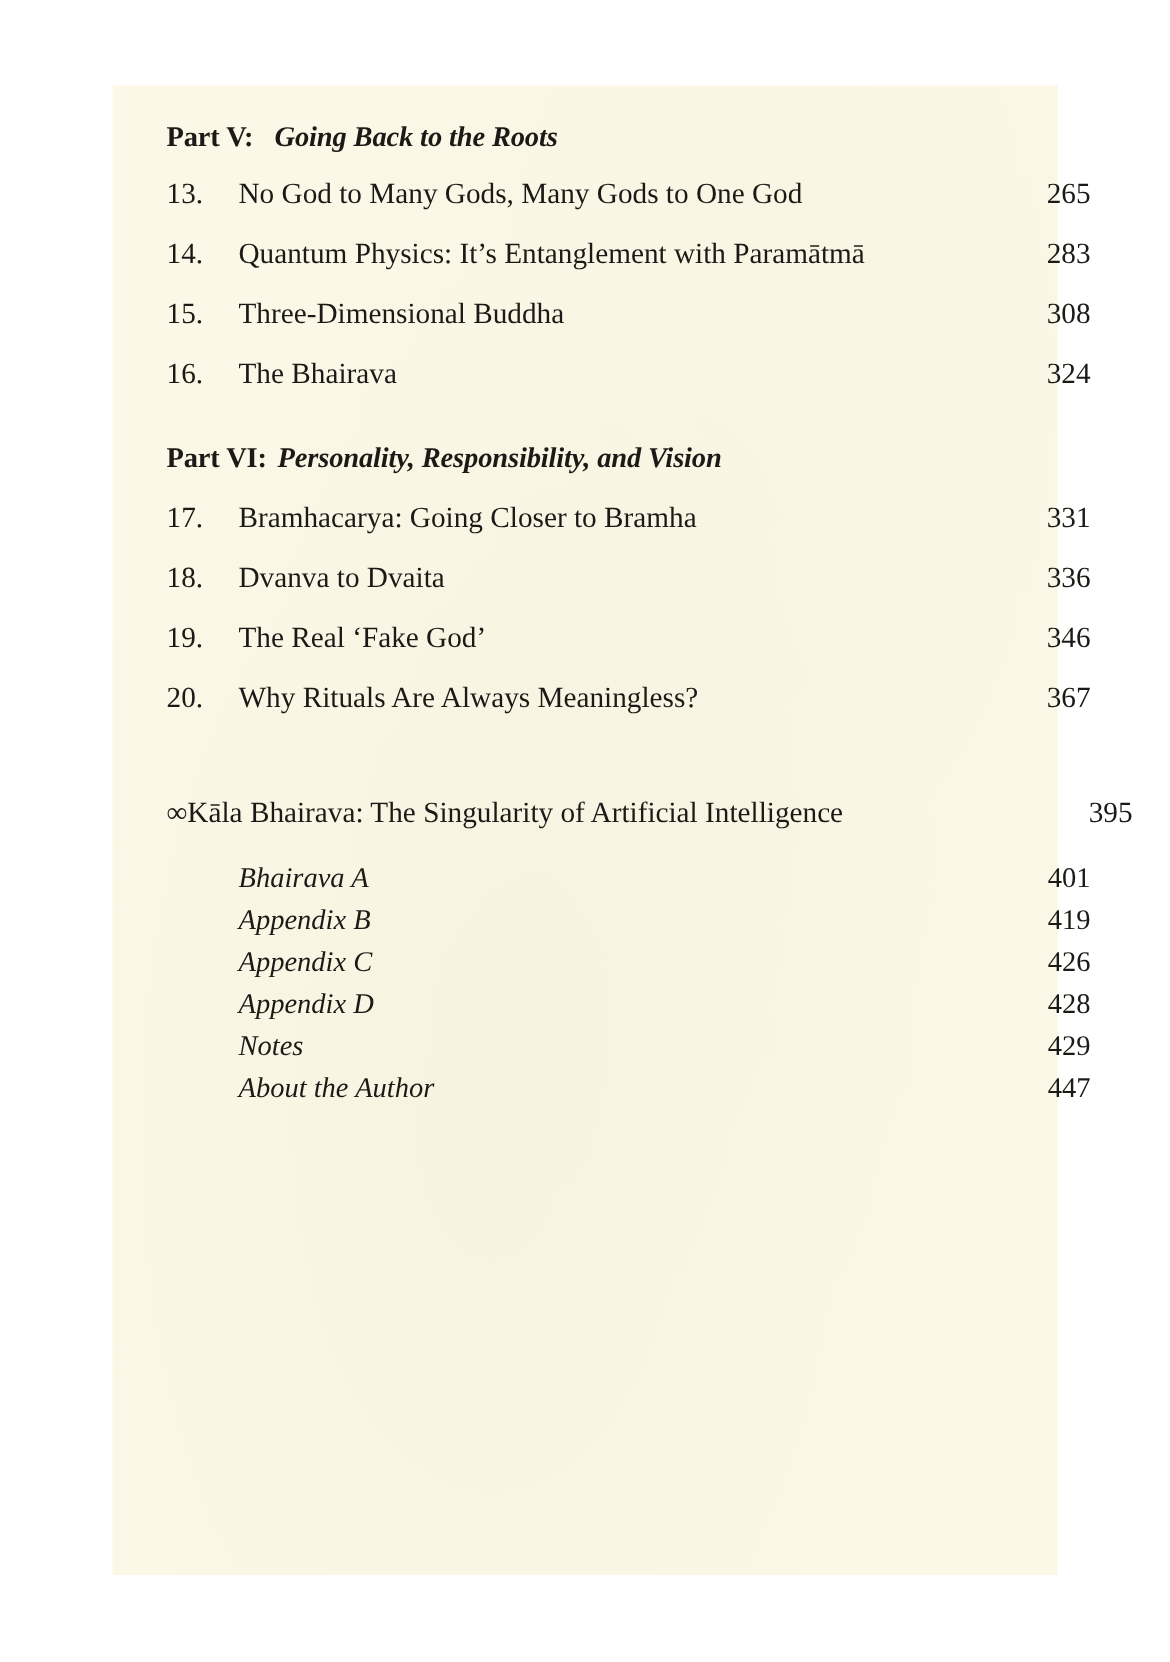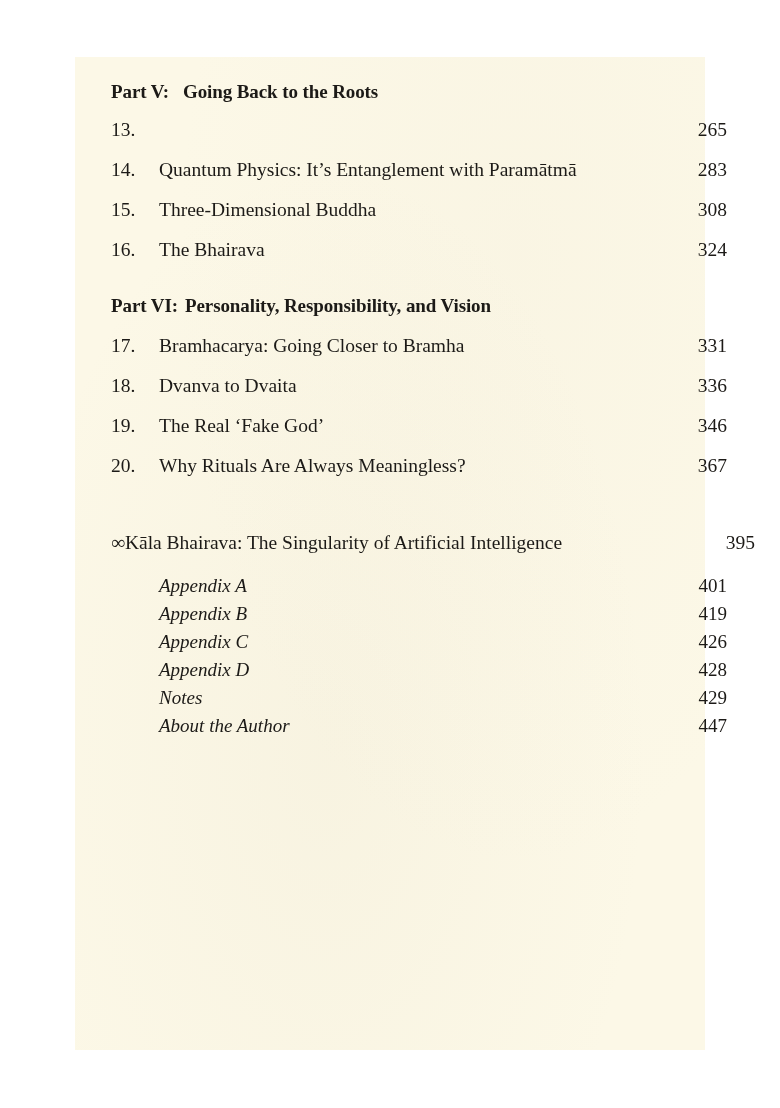--- a/index.html
+++ b/index.html
@@ -39,20 +39,21 @@
       font-weight: bold;
       font-size: 19px;
       letter-spacing: -0.1px;
     }
     .part-heading .part-label {
       position: absolute;
       left: 36px;
     }
     .part-heading .part-title {
       position: absolute;
+      font-style: italic;
     }
     .chap-num {
       position: absolute;
       left: 36px;
     }
     .chap-title {
       position: absolute;
       left: 84px;
     }
     .chap-title.flush {
@@ -79,20 +80,21 @@
 
 <div class="page">
 
   <div class="row part-heading" style="top:21px;">
     <span class="part-label">Part V:</span>
     <span class="part-title" style="left:108px;">Going Back to the Roots</span>
   </div>
 
   <div class="row" style="top:59px;">
     <span class="chap-num">13.</span>
+    <span class="chap-title">No God to Many Gods, Many Gods to One God</span>
     <span class="page-num">265</span>
   </div>
   <div class="row" style="top:99px;">
     <span class="chap-num">14.</span>
     <span class="chap-title">Quantum Physics: It’s Entanglement with Paramātmā</span>
     <span class="page-num">283</span>
   </div>
   <div class="row" style="top:139px;">
     <span class="chap-num">15.</span>
     <span class="chap-title">Three-Dimensional Buddha</span>
@@ -129,21 +131,21 @@
     <span class="chap-title">Why Rituals Are Always Meaningless?</span>
     <span class="page-num">367</span>
   </div>
 
   <div class="row" style="top:472px;padding-left:28px;">
     <span class="chap-title flush">∞Kāla Bhairava: The Singularity of Artificial Intelligence</span>
     <span class="page-num">395</span>
   </div>
 
   <div class="row appendix" style="top:515px;">
-    <span class="chap-title">Appendix A</span>
+    <span class="chap-title">Bhairava A</span>
     <span class="page-num">401</span>
   </div>
   <div class="row appendix" style="top:543px;">
     <span class="chap-title">Appendix B</span>
     <span class="page-num">419</span>
   </div>
   <div class="row appendix" style="top:571px;">
     <span class="chap-title">Appendix C</span>
     <span class="page-num">426</span>
   </div>

